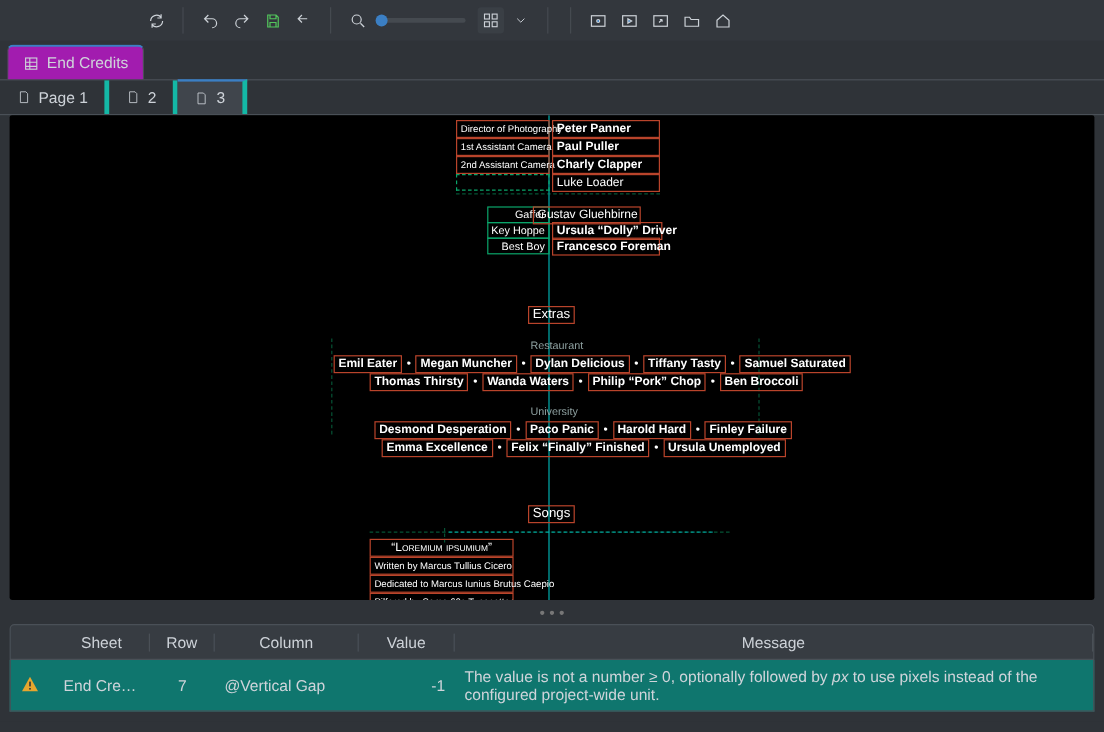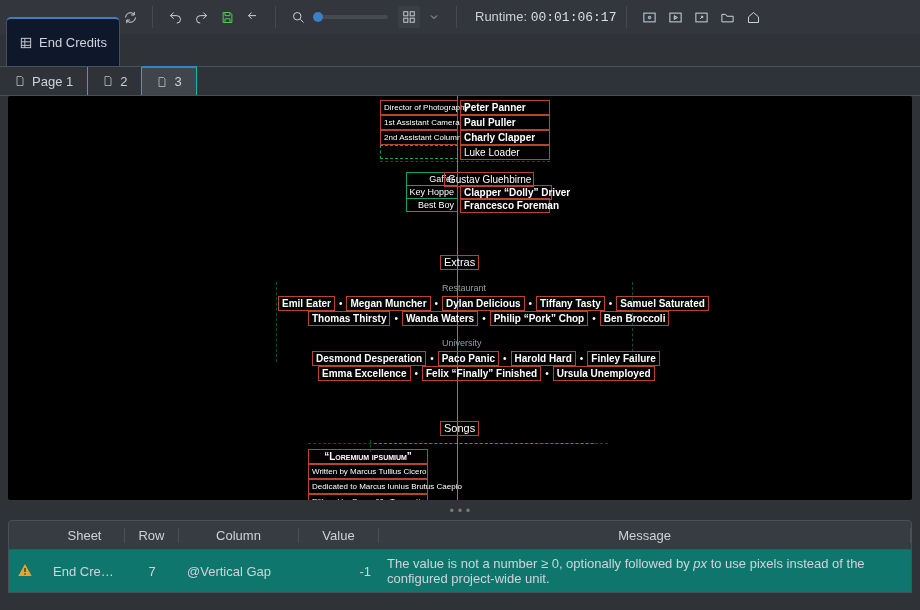--- a/index.html
+++ b/index.html
@@ -8,26 +8,26 @@
   .tbtn{width:24px;height:24px;display:flex;align-items:center;justify-content:center;border-radius:3px;color:#cdd2d8}
   .tbtn svg{stroke:#cdd2d8;fill:none;stroke-width:1.6}
   .tbtn.green svg{stroke:#53c65c}
   .slider{width:72px;height:4px;background:#454a50;border-radius:2px;position:relative;margin:0 8px 0 4px}
   .slider .knob{position:absolute;left:0;top:50%;transform:translate(-3px,-50%);width:10px;height:10px;border-radius:50%;background:#3b7fc4}
   .gridbox{width:22px;height:22px;display:flex;align-items:center;justify-content:center;background:#3a3f45;border-radius:3px}
   .runtime{margin-left:8px;color:#cdd2d8}
   .runtime b{font-family:"Courier New",monospace;font-weight:normal;color:#d9dee4}
 
   .tabs-row{display:flex;height:32px;align-items:flex-end;padding-left:6px;border-bottom:none;background:#2f3338}
-  .tab{display:flex;align-items:center;gap:6px;padding:16px 12px;border:1px solid #4a5057;border-bottom:none;border-top-left-radius:5px;border-top-right-radius:5px;color:#cfd4da;background:#0f172a}
+  .tab{display:flex;align-items:center;gap:6px;padding:6px 12px;border:1px solid #4a5057;border-bottom:none;border-top-left-radius:5px;border-top-right-radius:5px;color:#cfd4da;background:#a21caf}
   .tab.active{border-top:2px solid #3b7fc4}
   .tab svg{stroke:#cdd2d8;fill:none;stroke-width:1.6}
 
   .subtabs{display:flex;height:28px;align-items:stretch;border-top:1px solid #4a5057;border-bottom:1px solid #4a5057;background:#2f3338}
-  .subtab{display:flex;align-items:center;gap:6px;padding:0 14px;color:#cdd2d8;border-right:1px solid #14b8a6}
+  .subtab{display:flex;align-items:center;gap:6px;padding:0 14px;color:#cdd2d8;border-right:4px solid #14b8a6}
   .subtab.active{background:#40454c;border-top:2px solid #3b7fc4;margin-top:-1px}
   .subtab svg{stroke:#cdd2d8;fill:none;stroke-width:1.4}
 
   .canvas{position:relative;height:404px;background:#000;overflow:hidden;margin:0 8px;border-radius:2px}
   .guide-v{position:absolute;top:0;bottom:0;width:1px;background:#00c2c2;opacity:.9}
   .dash-v{position:absolute;top:0;bottom:0;border-left:1px dashed #0aa56a;opacity:.5}
   .dash-h{position:absolute;left:0;right:0;border-top:1px dashed #0aa56a;opacity:.5}
   .box{position:absolute;border:1px solid #b9442b;padding:1px 3px;color:#fff;font-size:10px;line-height:11px;white-space:nowrap}
   .box.r{text-align:right}
   .gbox{position:absolute;border:1px solid #0aa56a;padding:1px 3px;color:#fff;font-size:10px;line-height:11px;white-space:nowrap}
@@ -93,21 +93,20 @@
         <rect x="3" y="14" width="7" height="7"></rect>
         <rect x="14" y="14" width="7" height="7"></rect>
       </svg>
     </div>
   <div class="tbtn">
       <svg width="12" height="12" viewBox="0 0 24 24">
         <path d="M6 9l6 6 6-6"></path>
       </svg>
     </div>
   <div class="sep"></div>
-  <div class="runtime"><span>Runtime:</span> <b>00:01:06:17</b></div>
   <div class="sep"></div>
   <div class="tbtn">
       <svg width="15" height="15" viewBox="0 0 24 24" stroke="#3b7fc4">
         <rect x="3" y="5" width="18" height="14"></rect>
         <circle cx="12" cy="12" r="2" fill="#3b7fc4"></circle>
       </svg>
     </div>
   <div class="tbtn">
       <svg width="15" height="15" viewBox="0 0 24 24" stroke="#3b7fc4">
         <rect x="3" y="5" width="18" height="14"></rect>
@@ -166,35 +165,35 @@
 <div class="canvas">
 
   <div class="guide-v" style="left:449px"></div>
   <div class="dash-v" style="left:268px;top:186px;height:80px"></div>
   <div class="dash-v" style="left:624px;top:186px;height:80px"></div>
   <div class="dash-h" style="top:65px;left:372px;width:170px"></div>
   <div class="dash-h" style="top:347px;left:300px;width:300px"></div>
 
   <div class="box r" style="left:372px;top:4px;width:70px;font-size:8px">Director of Photography</div>
   <div class="box r" style="left:372px;top:19px;width:70px;font-size:8px">1st Assistant Camera</div>
-  <div class="box r" style="left:372px;top:34px;width:70px;font-size:8px">2nd Assistant Column</div>
+  <div class="box r" style="left:372px;top:34px;width:70px;font-size:8px">2nd Assistant Camera</div>
   <div class="gbox r" style="left:372px;top:49px;width:70px;height:10px;border-style:dashed"></div>
   <div class="lbl" style="right:calc(100% - 446px);top:78px;text-align:left">Gaffer</div>
   <div class="lbl" style="right:calc(100% - 446px);top:91px">Key Hoppe</div>
   <div class="lbl" style="right:calc(100% - 446px);top:104px">Best Boy</div>
   <div class="gbox" style="left:398px;top:76px;width:44px;height:10px"></div>
   <div class="gbox" style="left:398px;top:89px;width:44px;height:10px"></div>
   <div class="gbox" style="left:398px;top:102px;width:44px;height:10px"></div>
 
   <div class="box" style="left:452px;top:4px;width:82px;font-weight:bold">Peter Panner</div>
   <div class="box" style="left:452px;top:19px;width:82px;font-weight:bold">Paul Puller</div>
   <div class="box" style="left:452px;top:34px;width:82px;font-weight:bold">Charly Clapper</div>
   <div class="box" style="left:452px;top:49px;width:82px;font-weight:normal">Luke Loader</div>
   <div class="box" style="left:436px;top:76px;width:82px;font-weight:normal">Gustav Gluehbirne</div>
-  <div class="box" style="left:452px;top:89px;width:84px;font-weight:bold">Clapper “Dolly” Driver</div>
+  <div class="box" style="left:452px;top:89px;width:84px;font-weight:bold">Ursula “Dolly” Driver</div>
   <div class="box" style="left:452px;top:102px;width:82px;font-weight:bold">Francesco Foreman</div>
 
   <div class="box" style="left:432px;top:159px;font-size:11px">Extras</div>
   <div class="lblg" style="left:434px;top:187px">Restaurant</div>
 
   <div style="position:absolute;left:270px;top:200px;display:flex;gap:4px;align-items:center">
     <span class="box" style="position:static;font-weight:bold">Emil Eater</span>
       <span class="dot">•</span>
     <span class="box" style="position:static;font-weight:bold">Megan Muncher</span>
       <span class="dot">•</span>
@@ -231,21 +230,21 @@
       <span class="dot">•</span>
     <span class="box" style="position:static;font-weight:bold">Ursula Unemployed</span>
   </div>
 
   <div class="box" style="left:432px;top:325px;font-size:11px">Songs</div>
 
   <div class="dash-v" style="left:362px;top:344px;height:12px"></div>
   <div style="position:absolute;border-top:1px dashed #00c2c2;left:366px;top:347px;width:220px;opacity:.7"></div>
 
   <div style="position:absolute;left:300px;top:353px;width:120px;text-align:center">
-    <div class="box" style="position:static;display:block;font-weight:bold;font-variant:small-caps">“Loremium ipsumium”</div>
+    <div class="box" style="position:static;display:block;font-weight:normal;font-variant:small-caps">“Loremium ipsumium”</div>
     <div class="box" style="position:static;display:block;font-size:8px">Written by Marcus Tullius Cicero</div>
     <div class="box" style="position:static;display:block;font-size:8px">Dedicated to Marcus Iunius Brutus Caepio</div>
     <div class="box" style="position:static;display:block;font-size:8px">Pilfered by Some 60s Typesetter</div>
   </div>
 </div>
 
 <div class="splitter">• • •</div>
 
 <div style="padding:0 8px 8px 8px">
   <div class="gridhdr">

